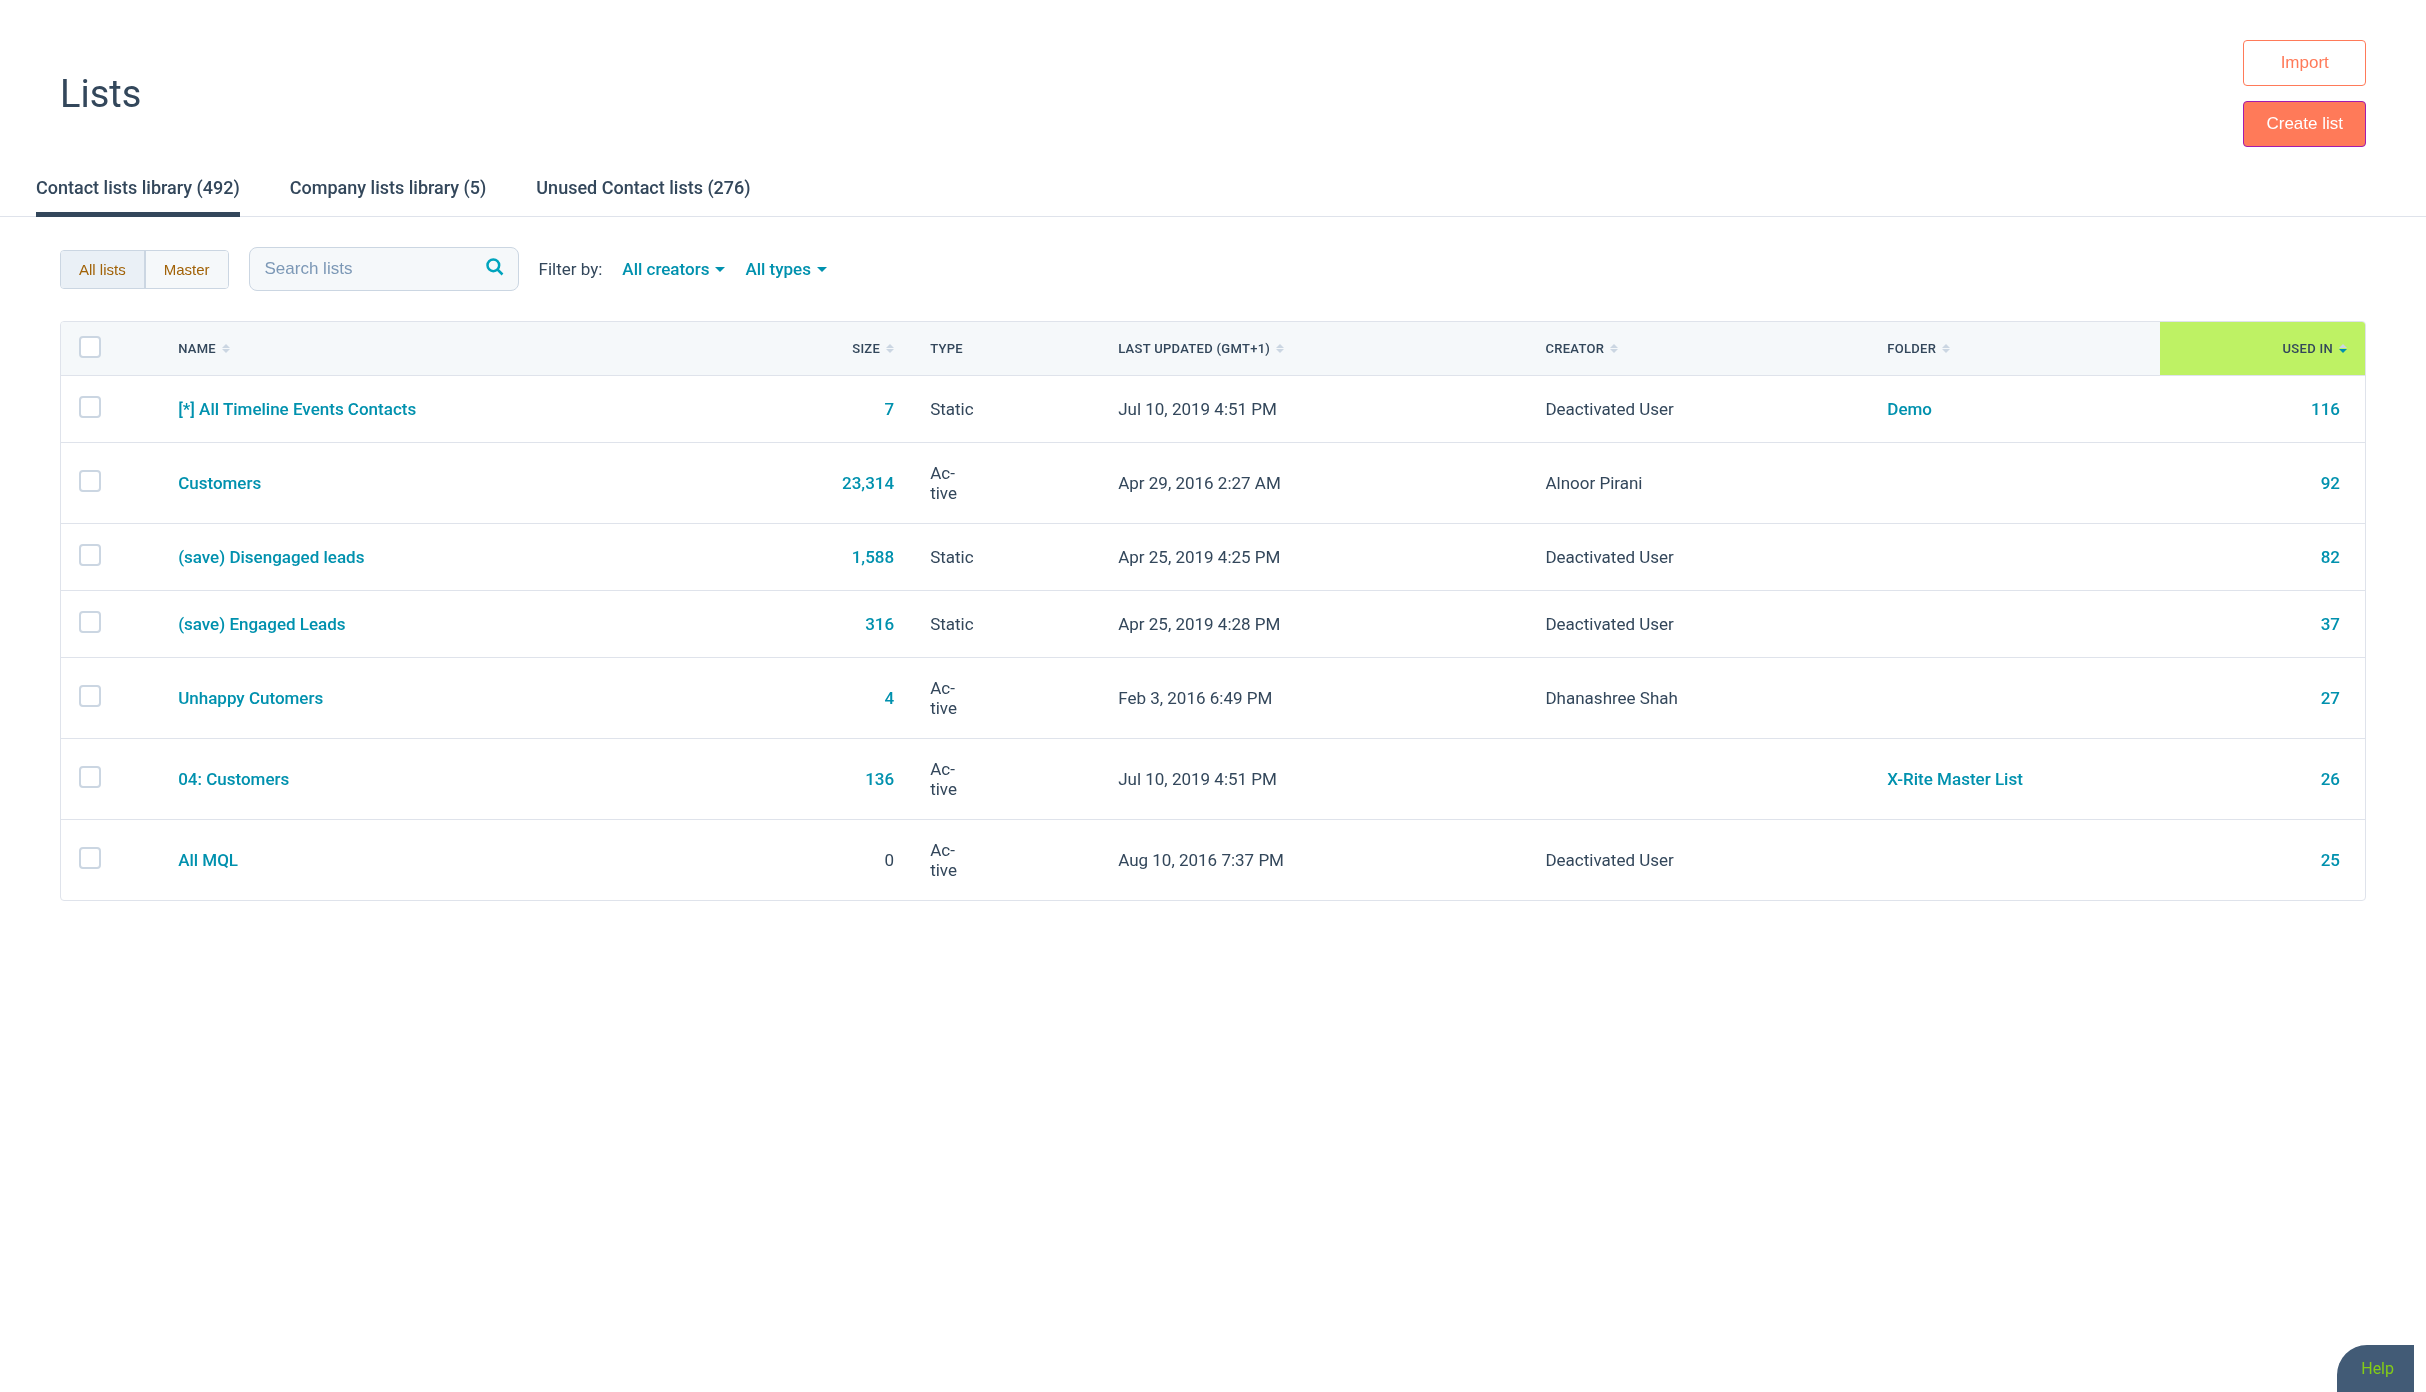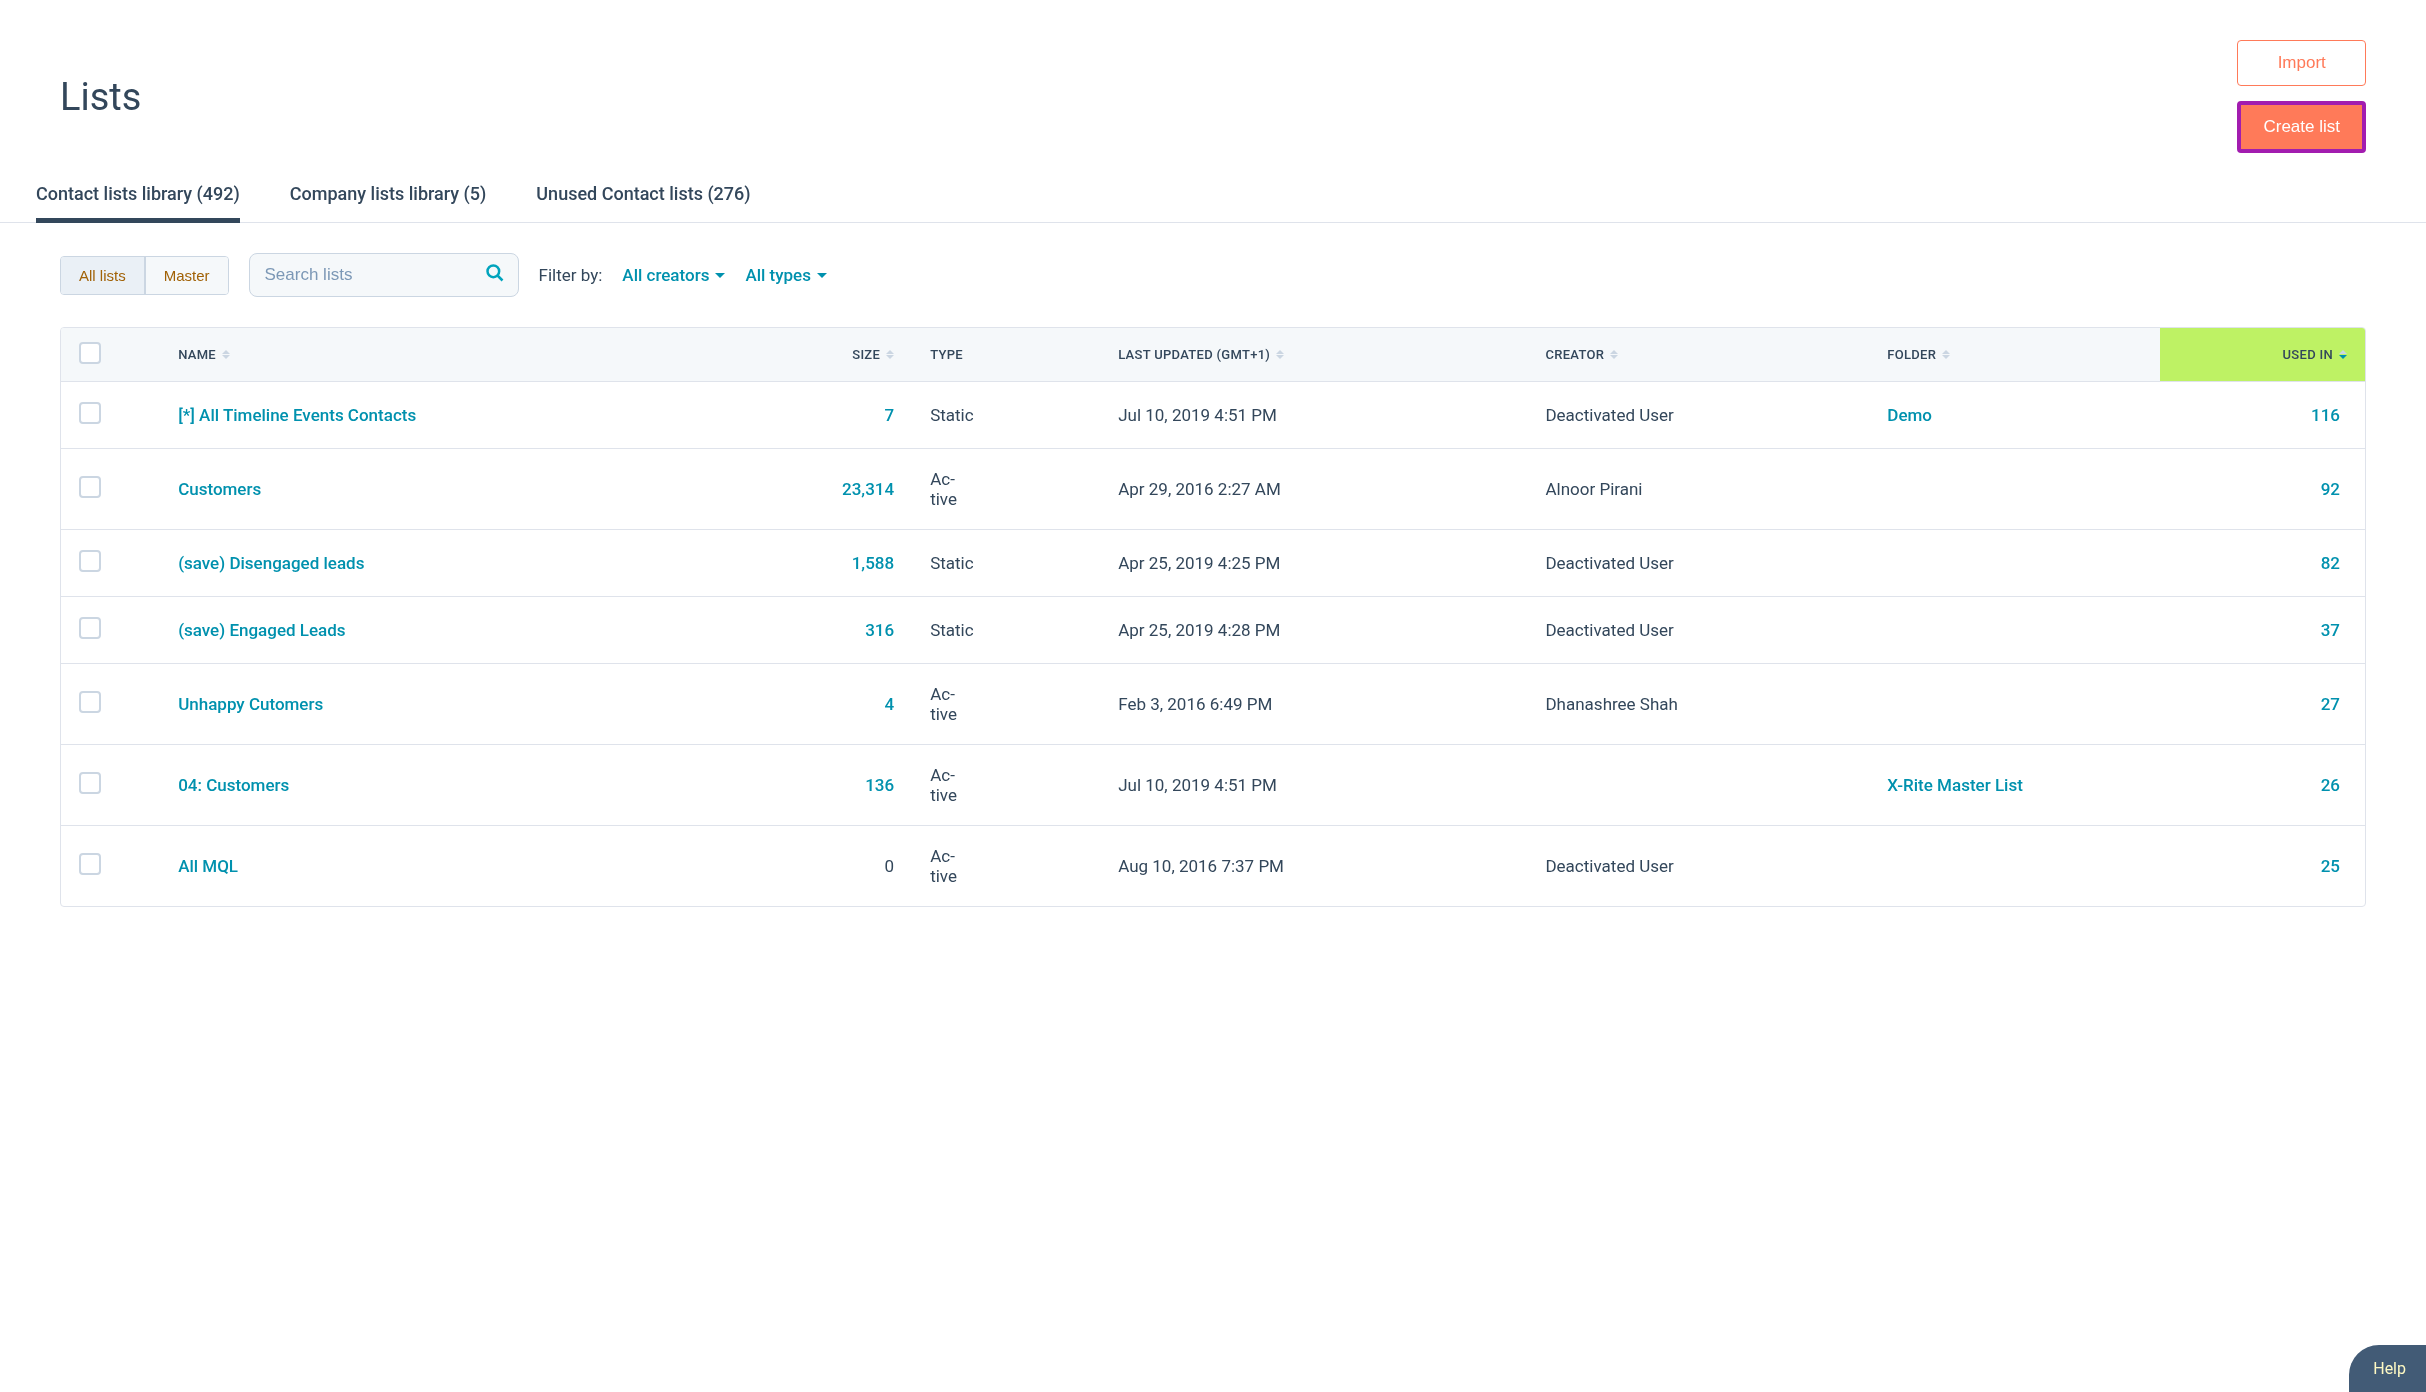--- a/index.html
+++ b/index.html
@@ -39,21 +39,21 @@
       cursor: pointer;
       font-weight: 400;
     }
     .btn-import {
       background: #ffffff;
       border: 1px solid #ff7a59;
       color: #ff7a59;
     }
     .btn-create {
       background: #ff7a59;
-      border: 4px solid #a21caf;
+      border: 1px solid #a21caf;
       color: #ffffff;
     }
     .tabs-row {
       display: flex;
       gap: 50px;
       border-bottom: 1px solid #dfe3eb;
       margin-bottom: 30px;
       margin-left: -60px;
       margin-right: -60px;
       padding-left: 36px;
@@ -257,23 +257,23 @@
     }
     td.col-usedin {
       text-align: right;
       color: #0091ae;
       font-weight: 500;
       padding-right: 25px;
     }
     .help-btn {
       position: fixed;
       bottom: 0;
-      right: 0;
+      right: 12px;
       background: #425b76;
-      color: #fef9c3;
+      color: #84cc16;
       padding: 14px 20px 14px 24px;
       border-top-left-radius: 30px;
       font-size: 16px;
       cursor: pointer;
       font-weight: 400;
     }
     .th-inner {
       display: flex;
       align-items: center;
     }

